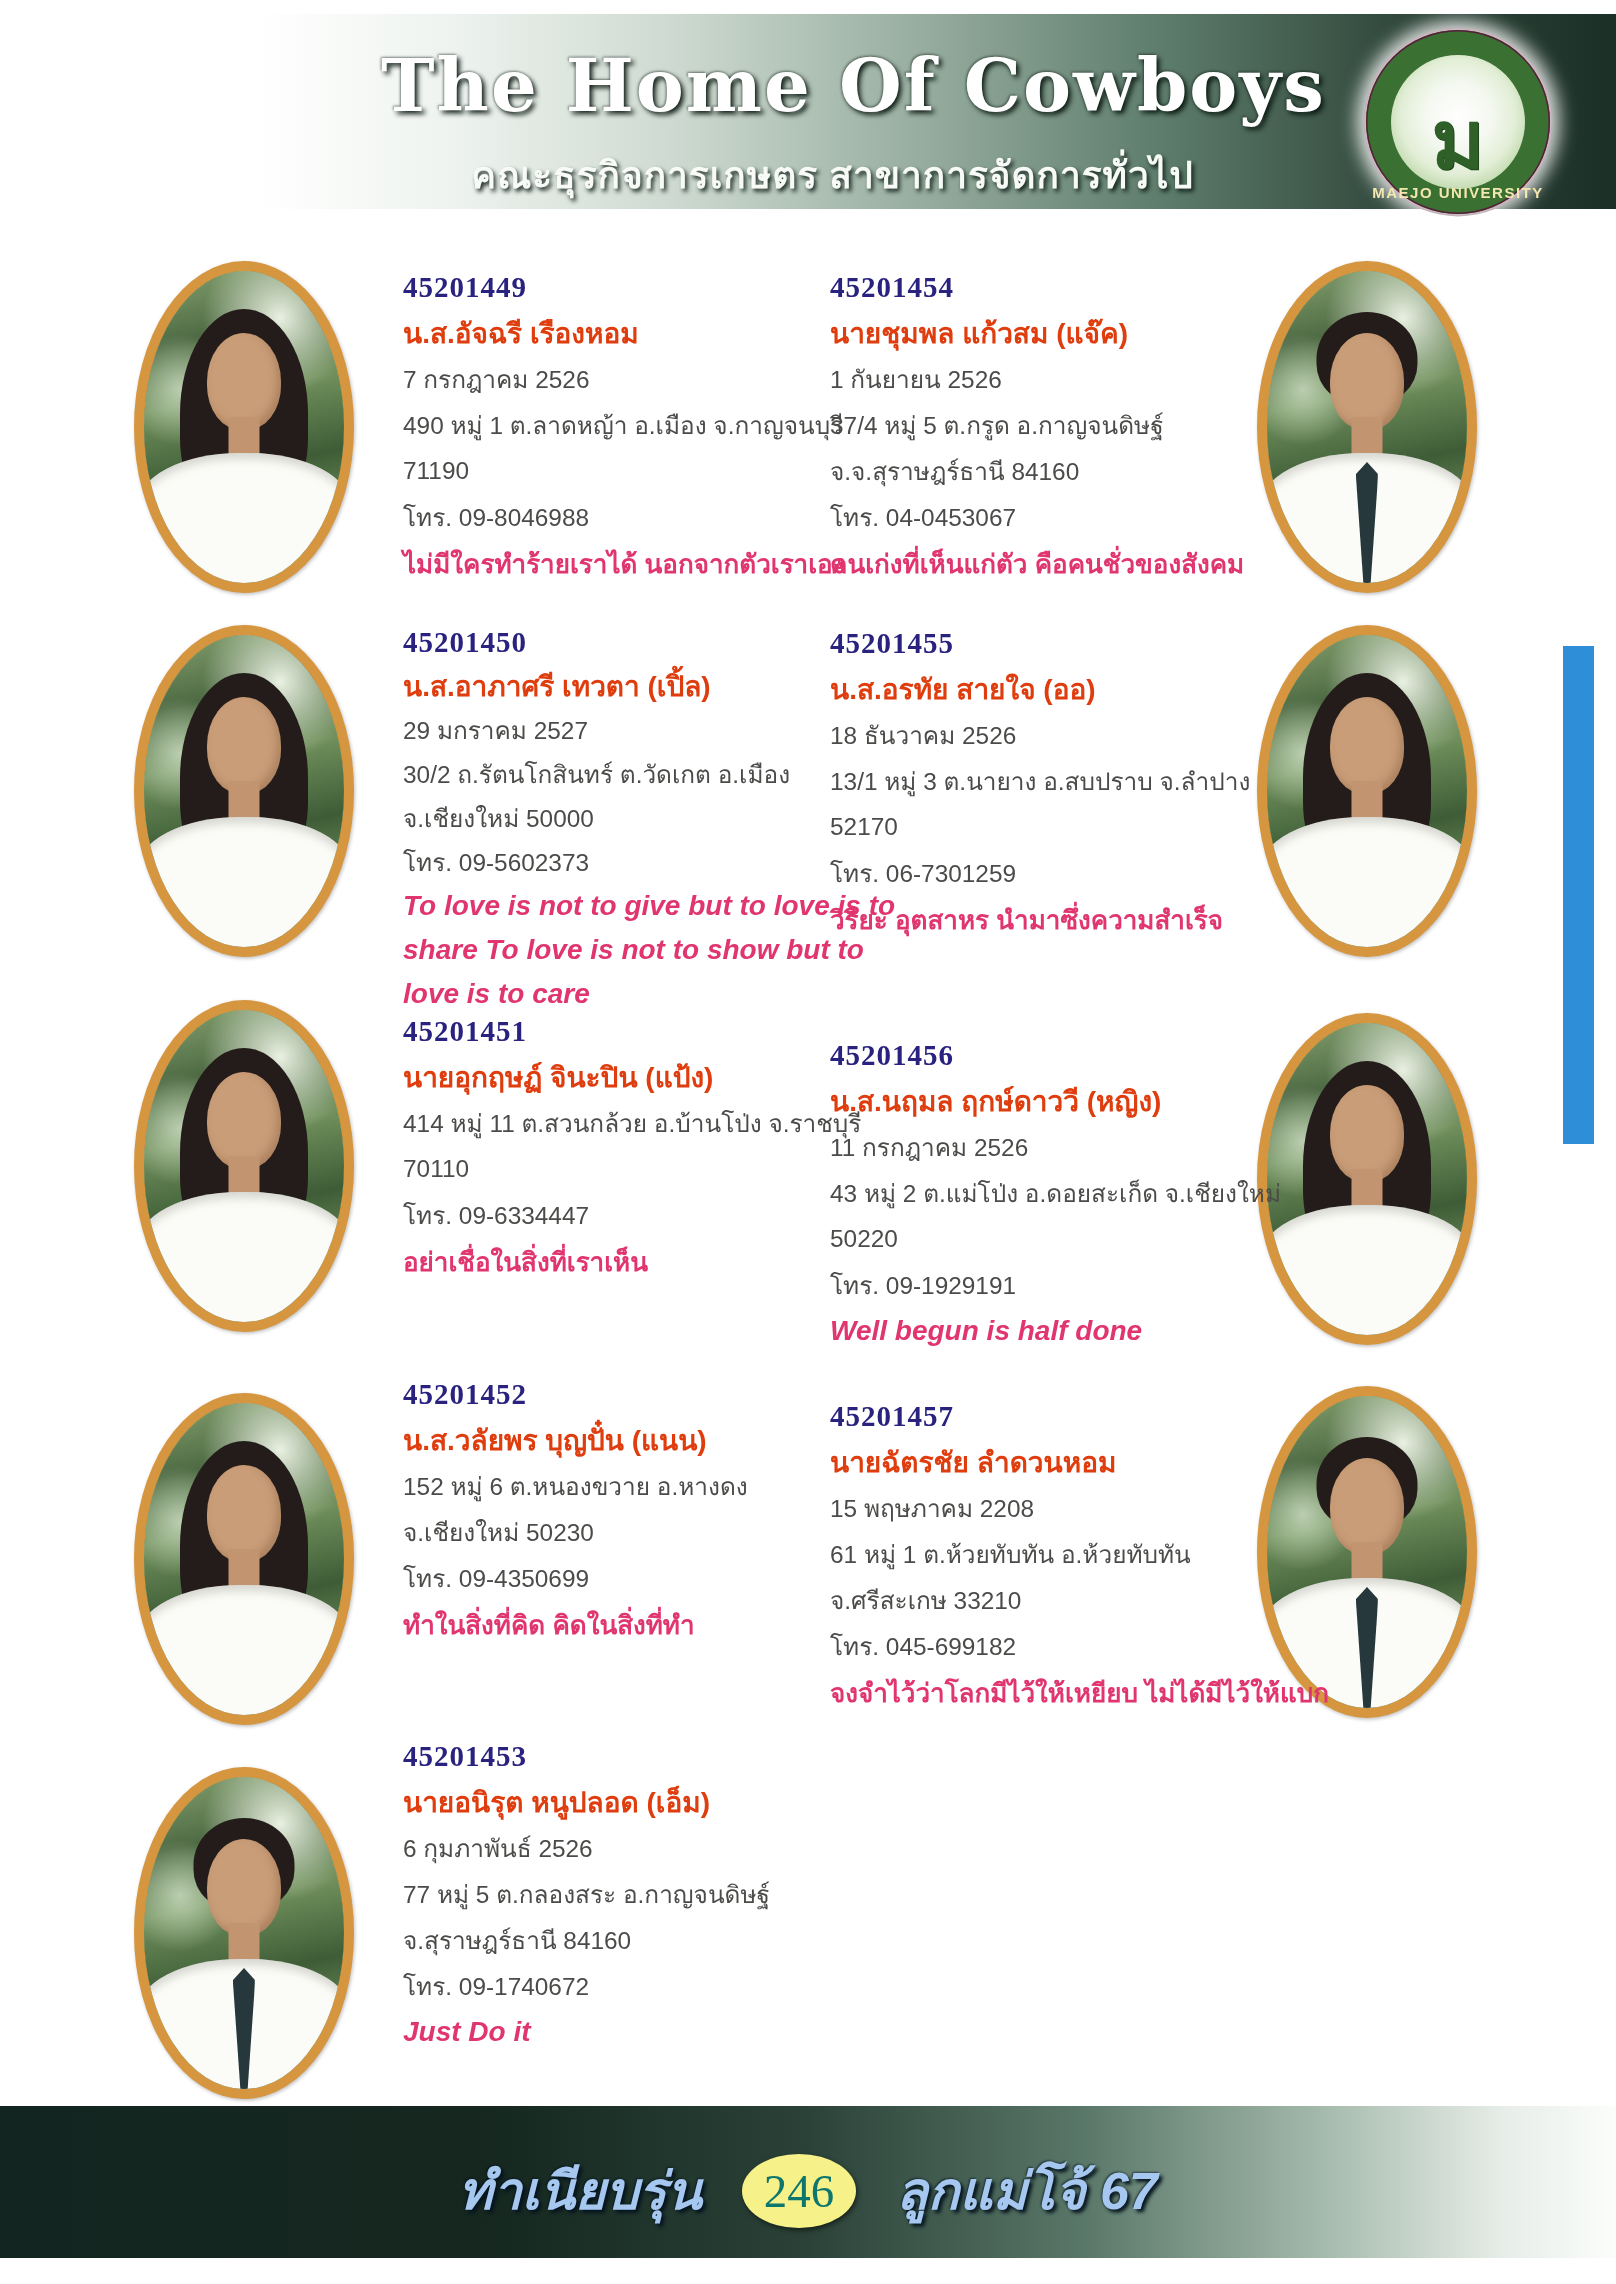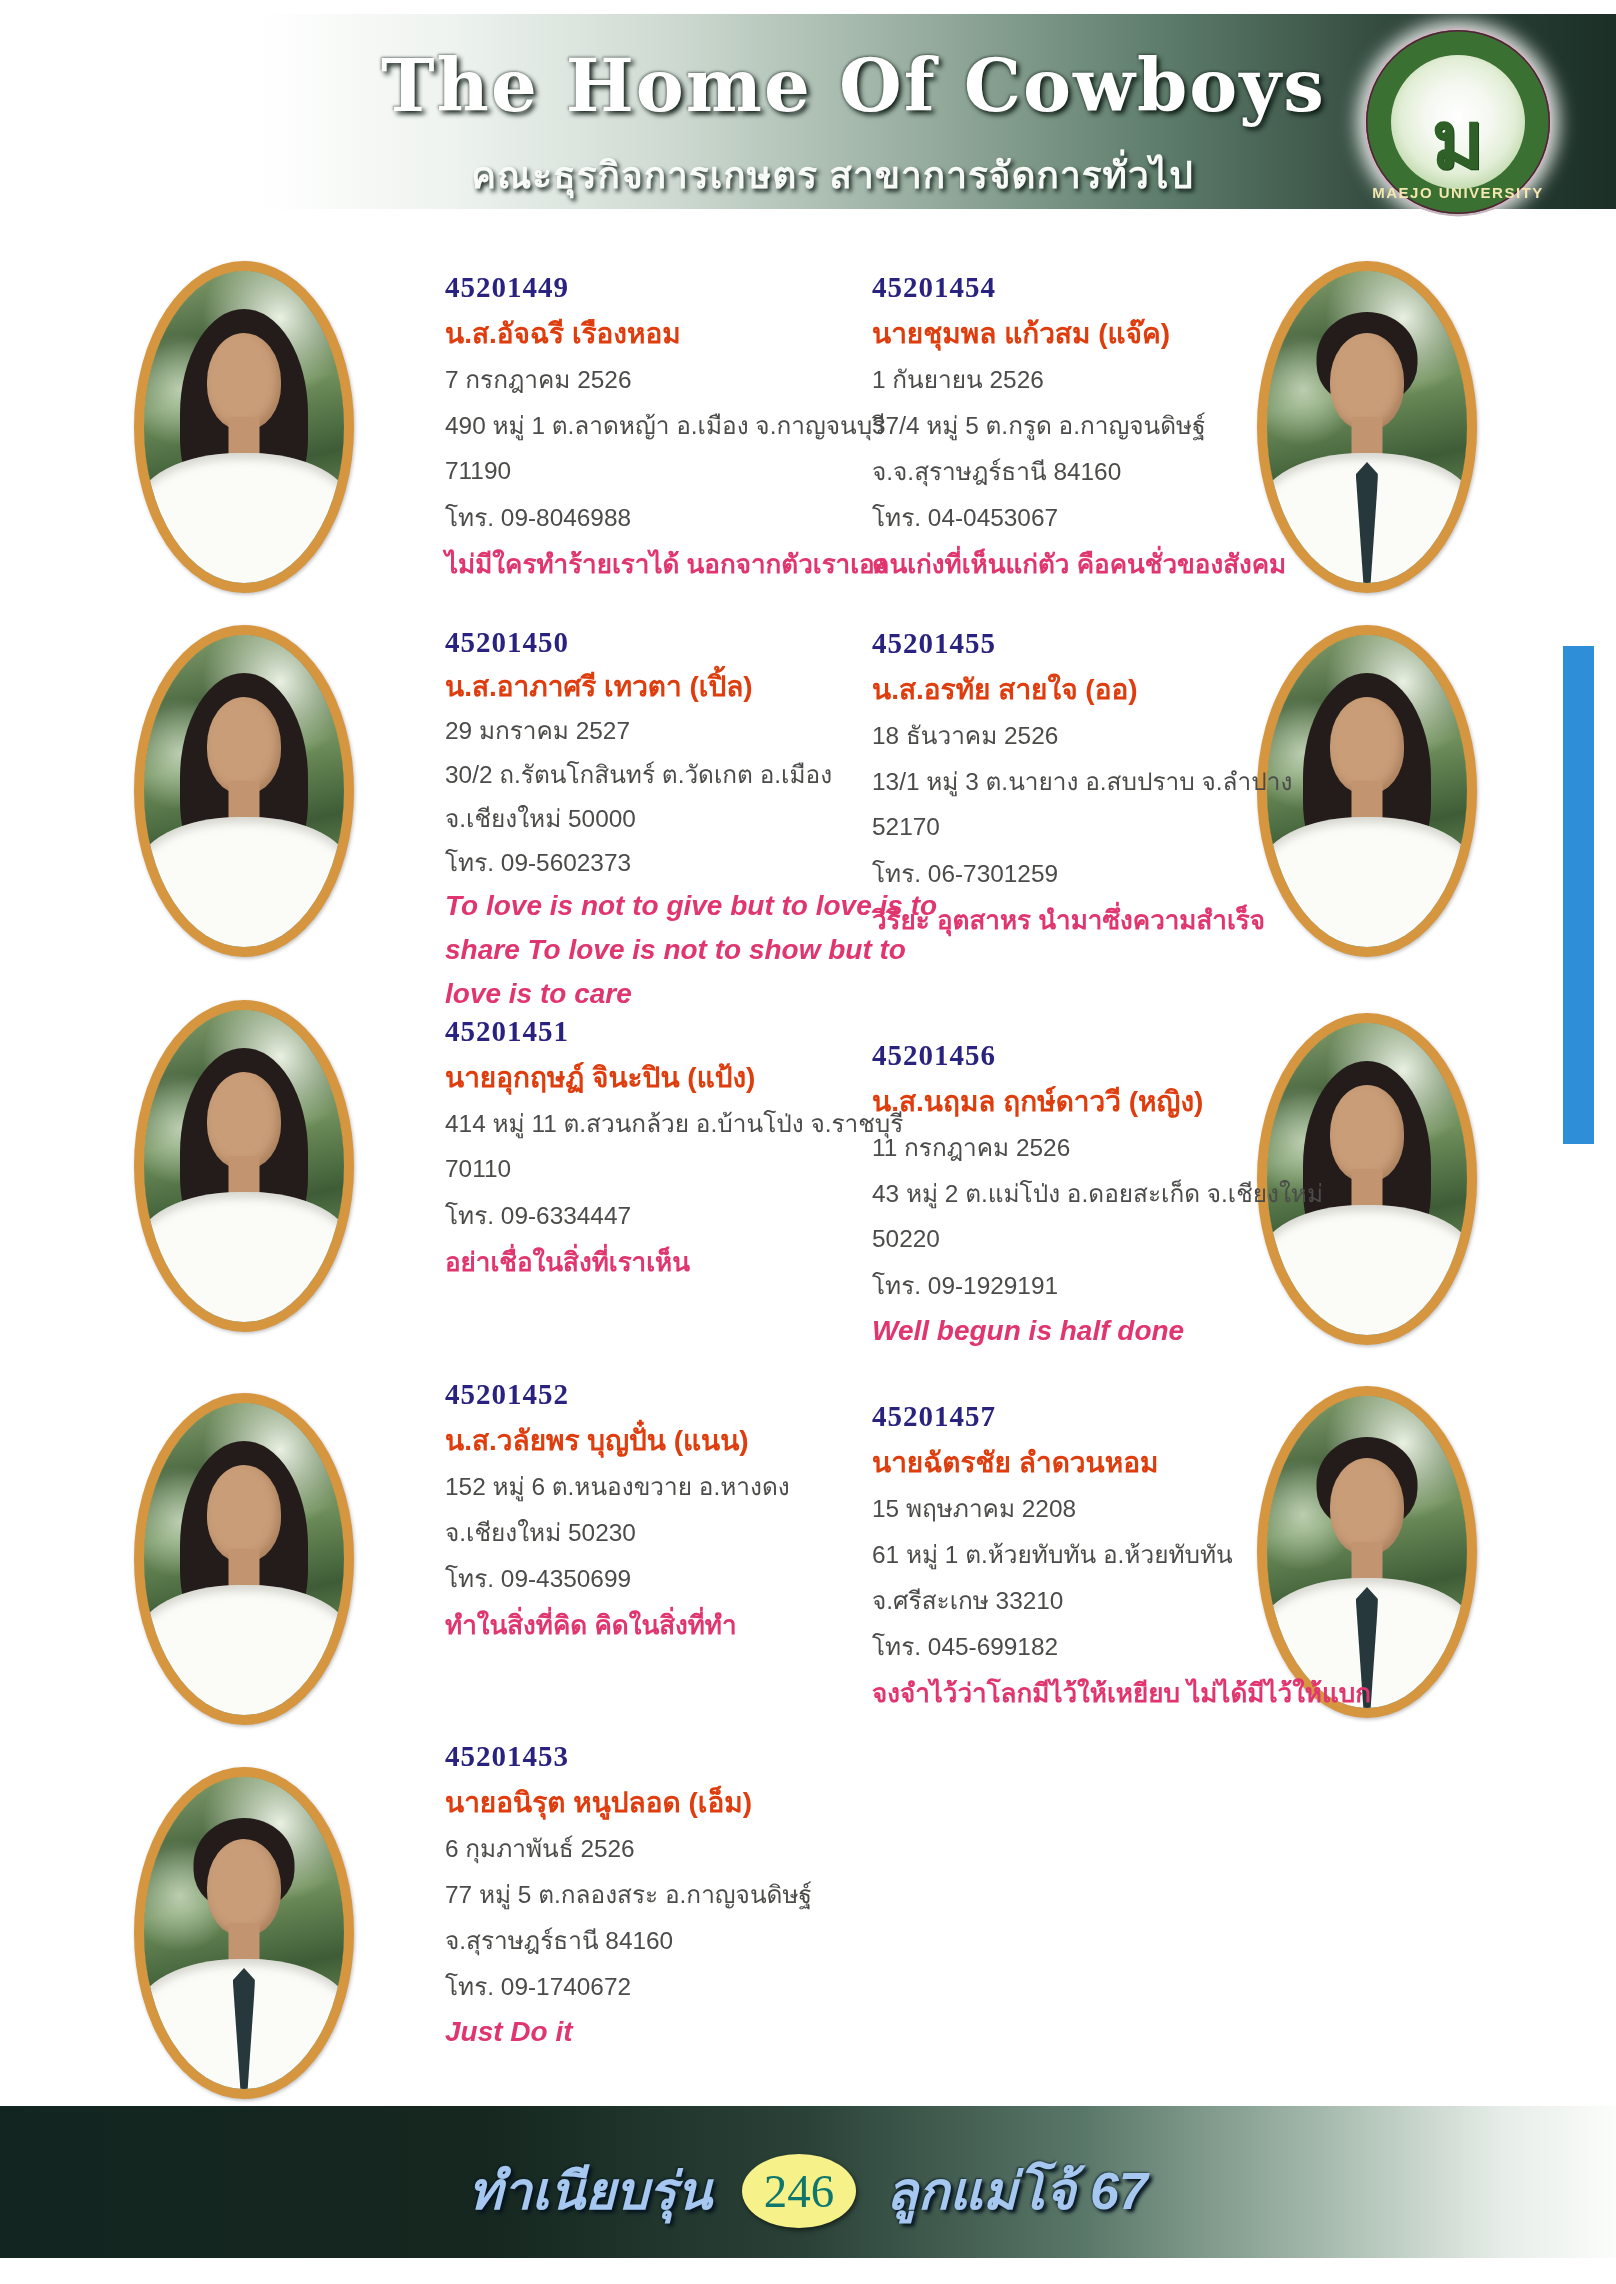--- a/index.html
+++ b/index.html
@@ -38,21 +38,21 @@
     font-size:81px;font-weight:bold;color:#2f6028;
     text-shadow:1px 1px 0 #1e4519;font-family:"DejaVu Serif",serif;
   }
   .logo-text{
     position:absolute;left:0;bottom:12.7px;width:100%;text-align:center;
     font-size:15px;font-weight:bold;color:#f3e7b0;letter-spacing:1.5px;
   }
   
   .blue-bar{position:absolute;left:1563px;top:646px;width:31px;height:498px;background:#2e8fd8;}
   
-  .entry{position:absolute;width:493px;margin-left:42px;}
+  .entry{position:absolute;width:493px;}
   .line{height:46px;display:flex;align-items:center;white-space:nowrap;}
   .entry.tight .line{height:44px;}
   .id{font-family:"Liberation Serif",serif;font-weight:bold;font-size:29px;color:#29227e;letter-spacing:1px;}
   .name{font-size:28px;font-weight:bold;color:#df3d0e;}
   .info{font-size:24.4px;color:#4b4b49;}
   .motto{font-size:26px;font-weight:bold;color:#e0356f;}
   .motto.en{font-style:italic;font-size:28px;}
   
   .photo{
     position:absolute;width:220px;height:332px;border-radius:50%;
@@ -93,21 +93,21 @@
     width:22.4px;height:122px;background:#26383b;
     clip-path:polygon(50% 0,100% 10%,66% 100%,34% 100%,0 10%);
   }
   
   .footer-band{
     position:absolute;left:0;top:2106px;width:1616px;height:152px;
     background:linear-gradient(90deg,#132520 0%,#15271f 30%,#2b4238 50%,#597768 67%,#a0b6a8 81%,#e7ede8 93%,#fbfdfb 100%);
   }
   .footer-row{
     position:absolute;left:0;top:43px;width:100%;
-    display:flex;justify-content:center;align-items:center;gap:30px;
+    display:flex;justify-content:center;align-items:center;gap:40px;
   }
   .f-blue{
     font-size:52px;font-weight:bold;font-style:italic;color:#a6c8f0;
     text-shadow:2.9px 3.4px 3.9px #05131f,-1px -1px 2px rgba(5,19,31,0.6);white-space:nowrap;
   }
   .f-circle{
     width:114px;height:74px;border-radius:50%;background:#f6f289;
     display:flex;align-items:center;justify-content:center;
     font-family:"Liberation Serif",serif;font-size:47px;color:#0f766e;
     box-shadow:1.5px 2.4px 4.9px rgba(0,0,0,0.55);

